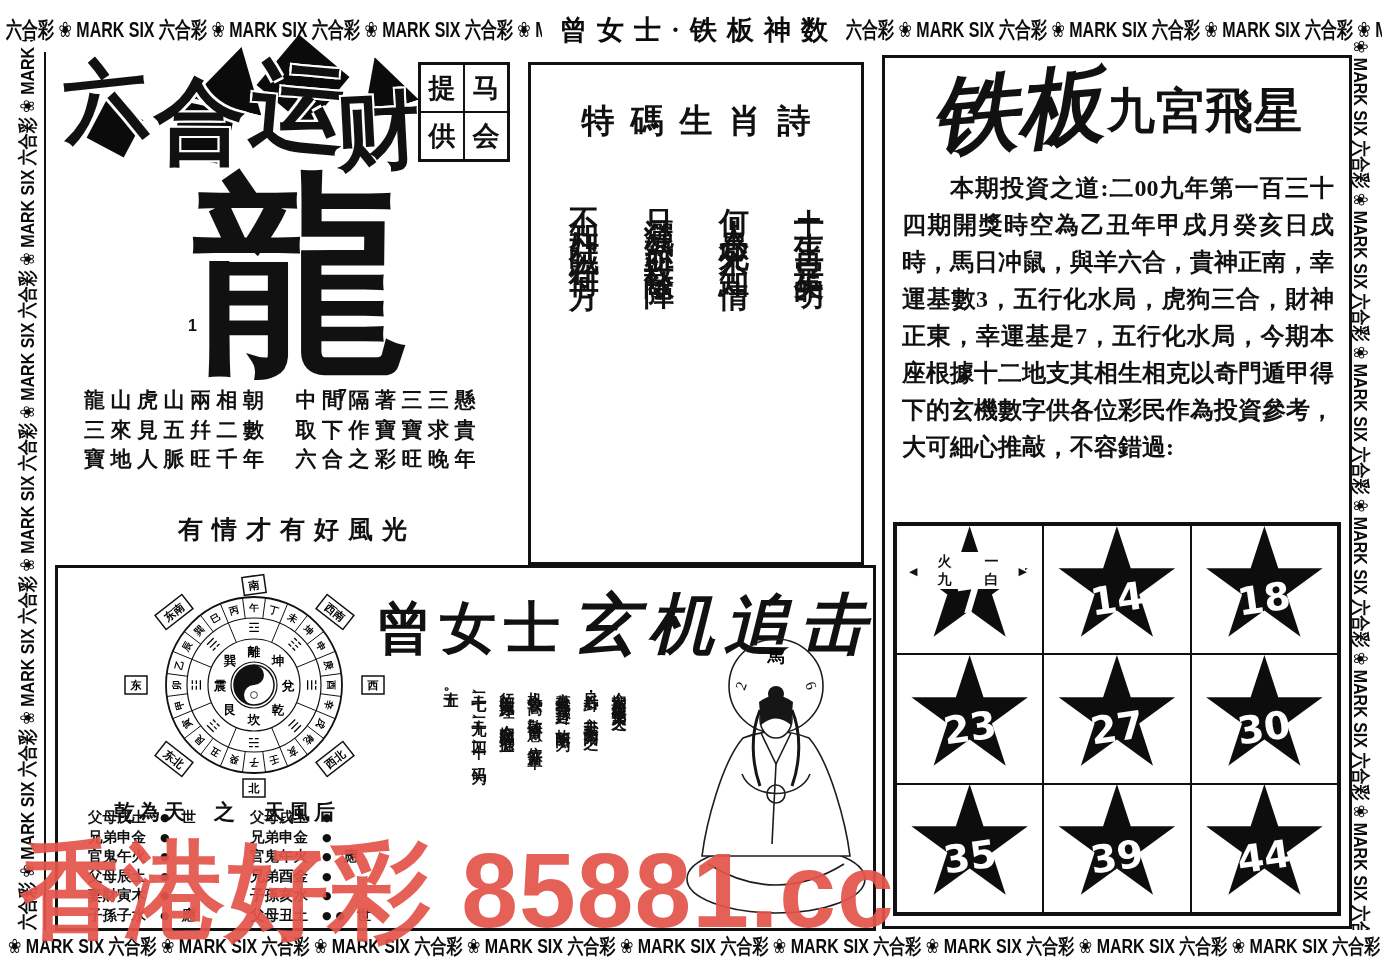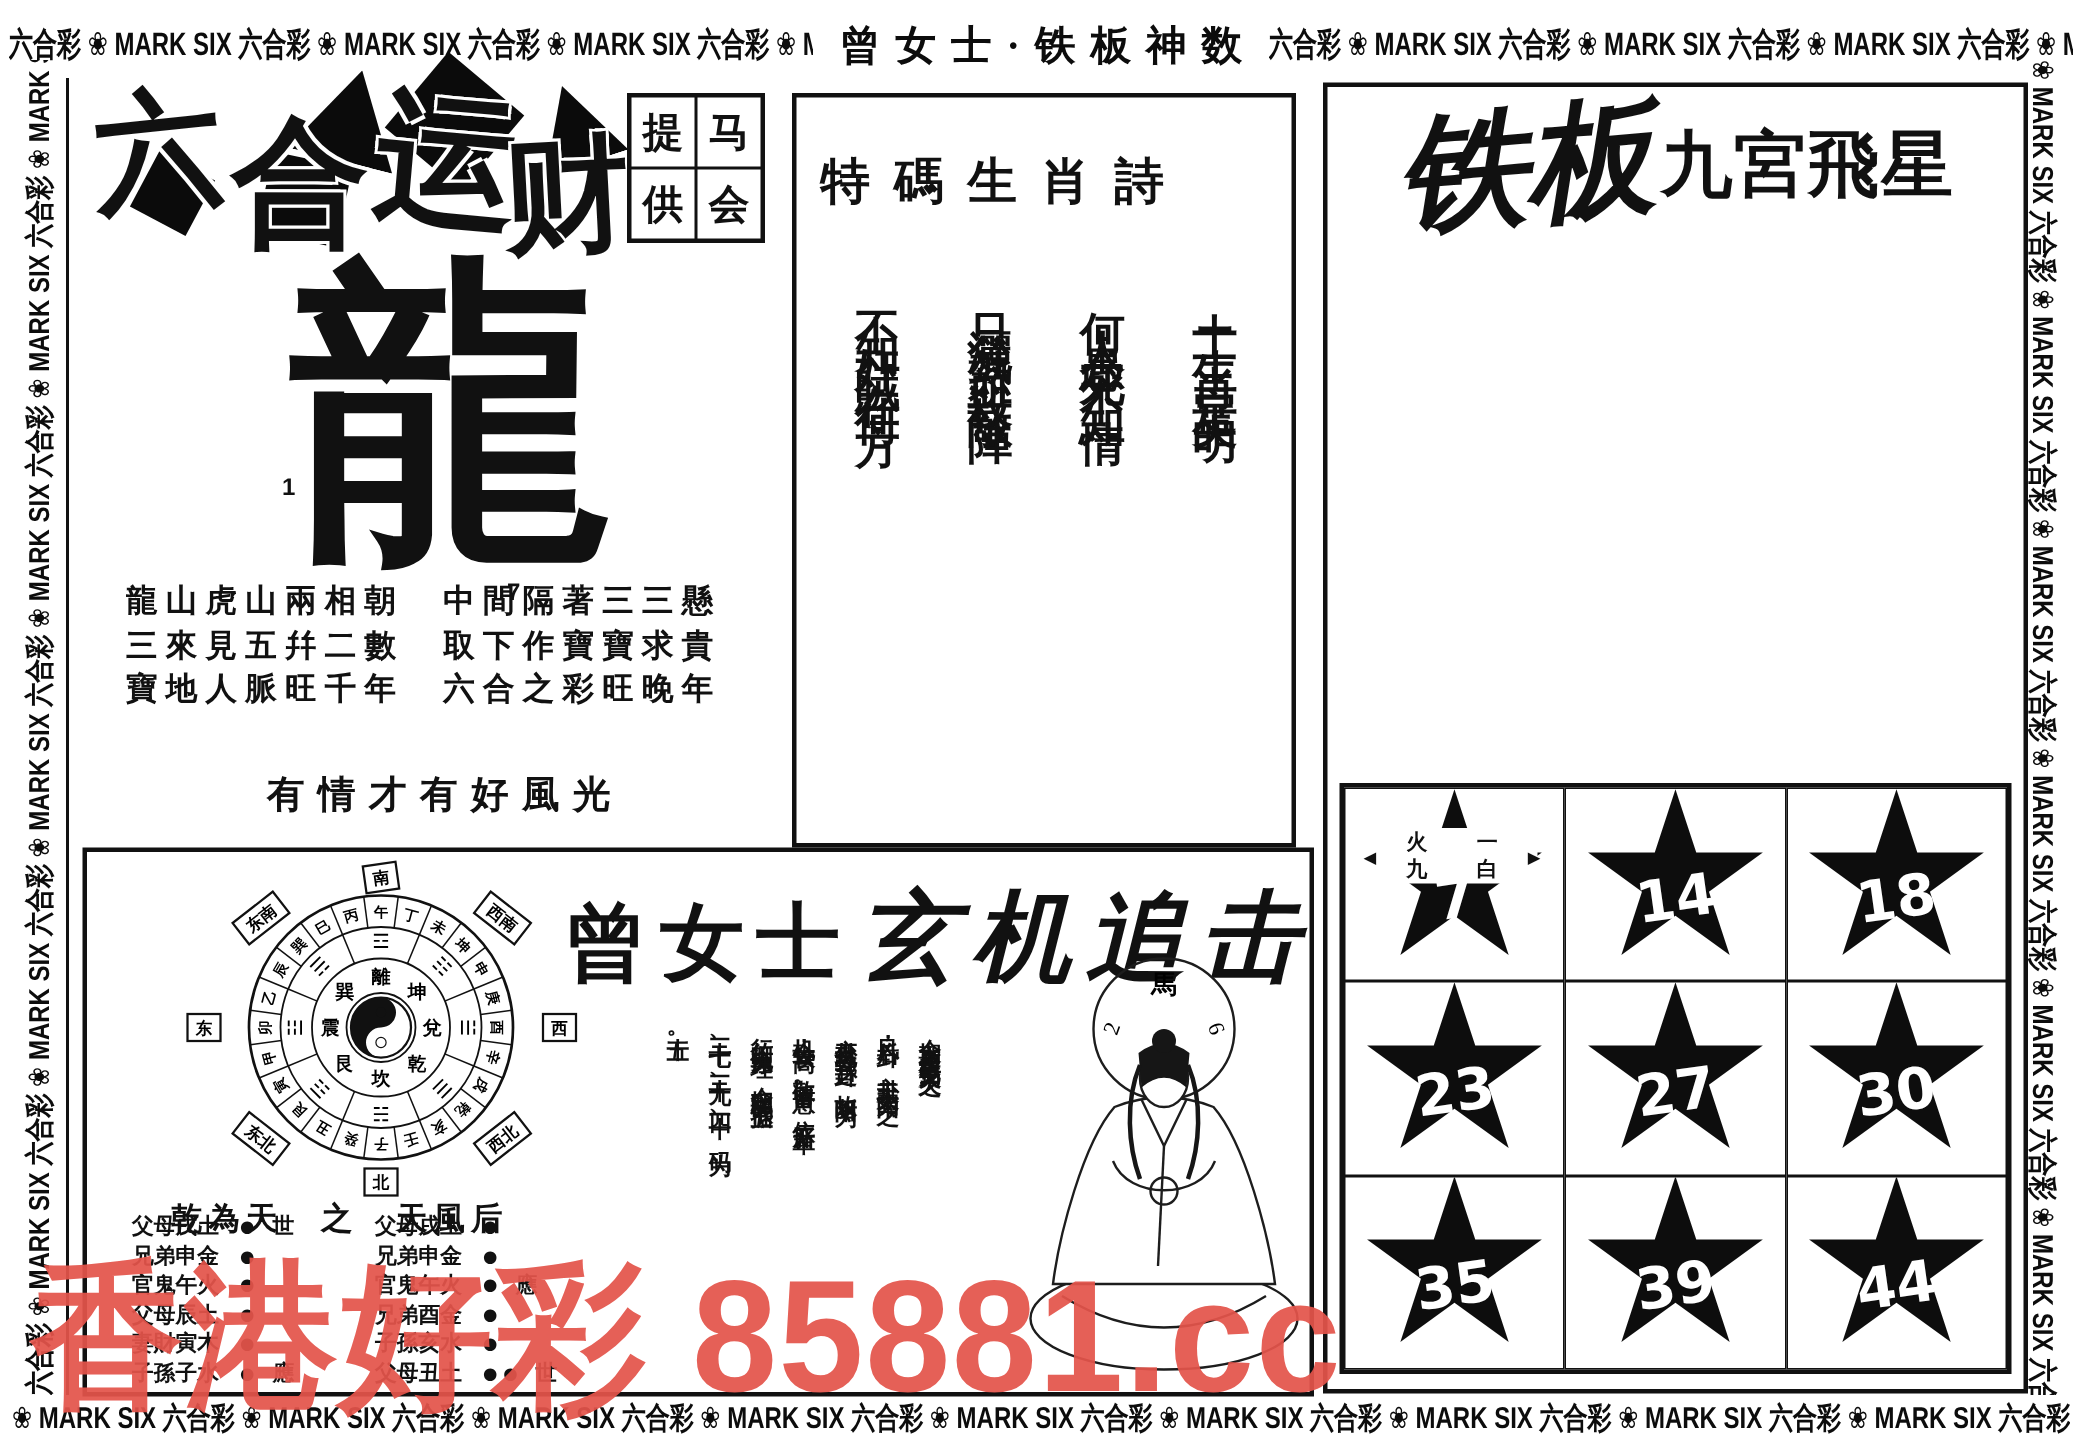--- a/index.html
+++ b/index.html
@@ -31,21 +31,21 @@
                  font-size:27px;font-weight:800;}
   .dragon{position:absolute;left:150px;top:168px;width:300px;height:225px;font-size:215px;
           font-weight:900;line-height:220px;text-align:center;}
   .dragon-note{position:absolute;font-family:"Liberation Sans",sans-serif;font-size:16px;font-weight:600;}
   .poems{position:absolute;left:84px;top:386px;display:flex;gap:26px;}
   .poems > div > div{font-size:21px;font-weight:700;letter-spacing:5.5px;line-height:29.5px;white-space:nowrap;}
   .tail-line{position:absolute;left:178px;top:513px;font-size:25px;font-weight:700;letter-spacing:9px;white-space:nowrap;}
 
   
   .sx-box{position:absolute;left:528px;top:62px;width:330px;height:497px;border:3px solid #111;}
-  .sx-title{margin-top:34px;text-align:left;font-size:33px;font-weight:900;letter-spacing:16px;text-indent:16px;white-space:nowrap;}
+  .sx-title{margin-top:34px;text-align:center;font-size:33px;font-weight:900;letter-spacing:16px;text-indent:16px;white-space:nowrap;}
   .sx-cols{margin-top:40px;display:flex;justify-content:space-between;padding:0 32px;height:380px;}
   .sx-cols > div{writing-mode:vertical-rl;text-orientation:upright;font-size:30px;font-weight:700;letter-spacing:12px;}
 
   
   .tb-box{position:absolute;left:882px;top:55px;width:464px;height:868px;border:3px solid #111;}
   .tb-title{height:106px;display:flex;align-items:center;justify-content:center;gap:4px;overflow:hidden;}
   .tb-title-cal{font-size:86px;font-weight:900;font-style:italic;transform:rotate(-5deg);line-height:1;}
   .tb-title-rest{font-size:48px;font-weight:700;letter-spacing:1px;line-height:1;}
   .tb-para{padding:6px 15px 0 17px;font-size:24px;line-height:37px;font-weight:600;text-align:justify;text-indent:2em;}
   .star-grid{position:absolute;left:8px;right:8px;bottom:10px;height:388px;border:3px solid #111;
@@ -151,20 +151,21 @@
         <div data-interactable="false">何人愚死不知情</div>
         <div data-interactable="false">十二生肖定英明</div>
       </div>
   </div>
 
   <div class="tb-box" data-interactable="false">
     <div class="tb-title" data-interactable="false">
       <span class="tb-title-cal" data-interactable="false">铁板</span>
       <span class="tb-title-rest" data-interactable="false">九宮飛星</span>
     </div>
+    <div class="tb-para" data-interactable="false">本期投資之道:二00九年第一百三十四期開獎時空為乙丑年甲戌月癸亥日戌時，馬日冲鼠，與羊六合，貴神正南，幸運基數3，五行化水局，虎狗三合，財神正東，幸運基是7，五行化水局，今期本座根據十二地支其相生相克以奇門遁甲得下的玄機數字供各位彩民作為投資參考，大可細心推敲，不容錯過:</div>
     <div class="star-grid" id="star-grid" data-interactable="false">
         <div class="star-cell" data-interactable="false">
           <span class="star-glyph" data-interactable="false">★</span>
           <span class="star-num" data-interactable="false">7</span>
           <div class="star-label" data-interactable="false">
             <span class="sl-ch" data-interactable="false">火</span>
             <span class="sl-ch" data-interactable="false">一</span>
             <span class="sl-ch" data-interactable="false">九</span>
             <span class="sl-ch" data-interactable="false">白</span>
             <span class="sl-ar l" data-interactable="false">◀</span>

